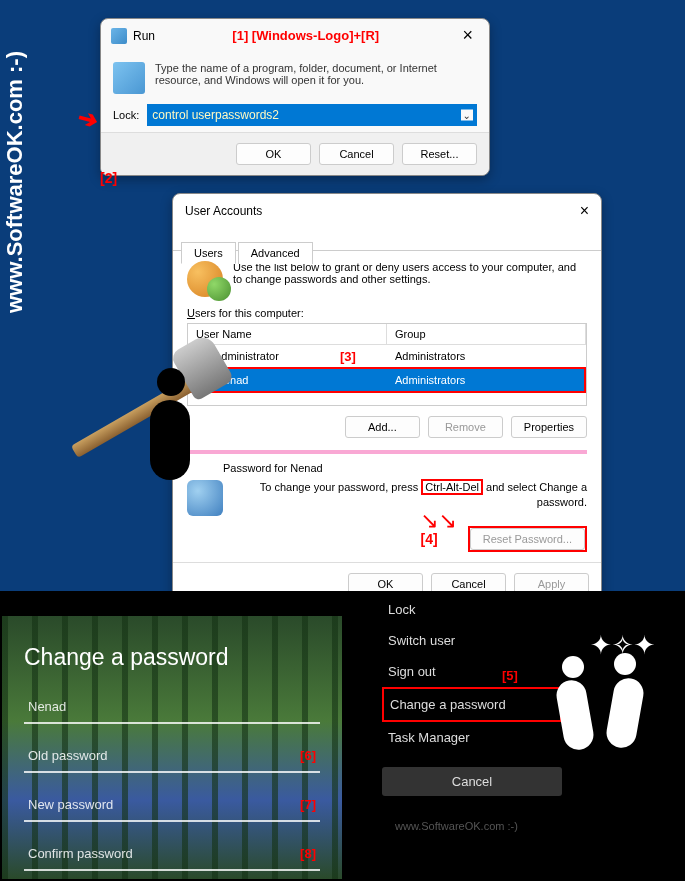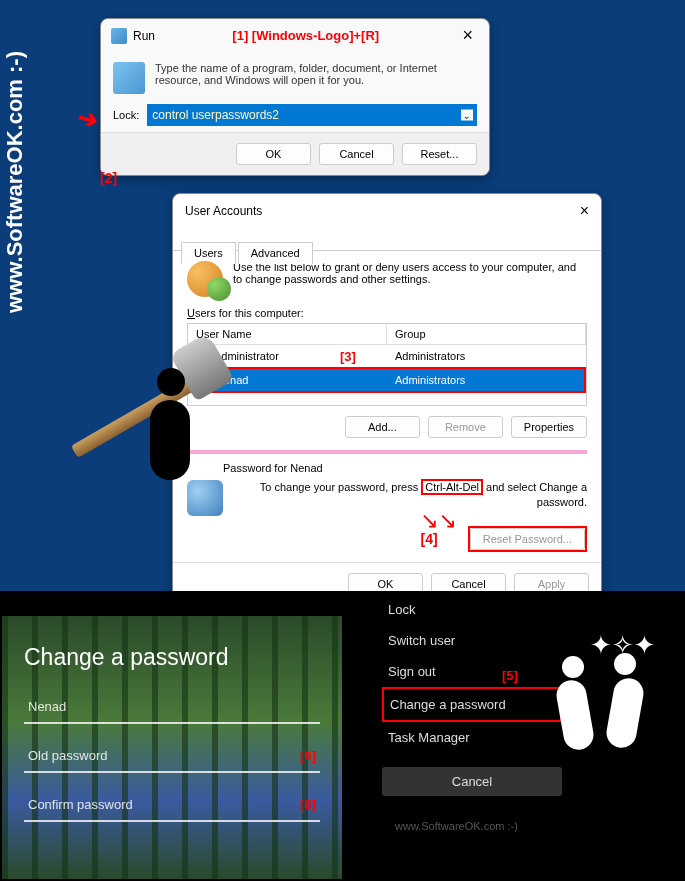--- a/index.html
+++ b/index.html
@@ -549,20 +549,24 @@
 <div class="forest-panel">
   <div class="cp-title">Change a password</div>
   <div class="cp-field">
     <span>Nenad</span>
   </div>
   <div class="cp-field">
     <span>Old password</span>
     <span class="cp-anno">[6]</span>
   </div>
   <div class="cp-field">
+    <span>New password</span>
+    <span class="cp-anno">[7]</span>
+  </div>
+  <div class="cp-field">
     <span>Confirm password</span>
     <span class="cp-anno">[8]</span>
   </div>
 </div>
 
 <div class="cad-menu">
   <div class="cad-item">Lock</div>
   <div class="cad-item">Switch user</div>
   <div class="cad-item">Sign out</div>
   <div class="cad-item highlighted">Change a password</div>

